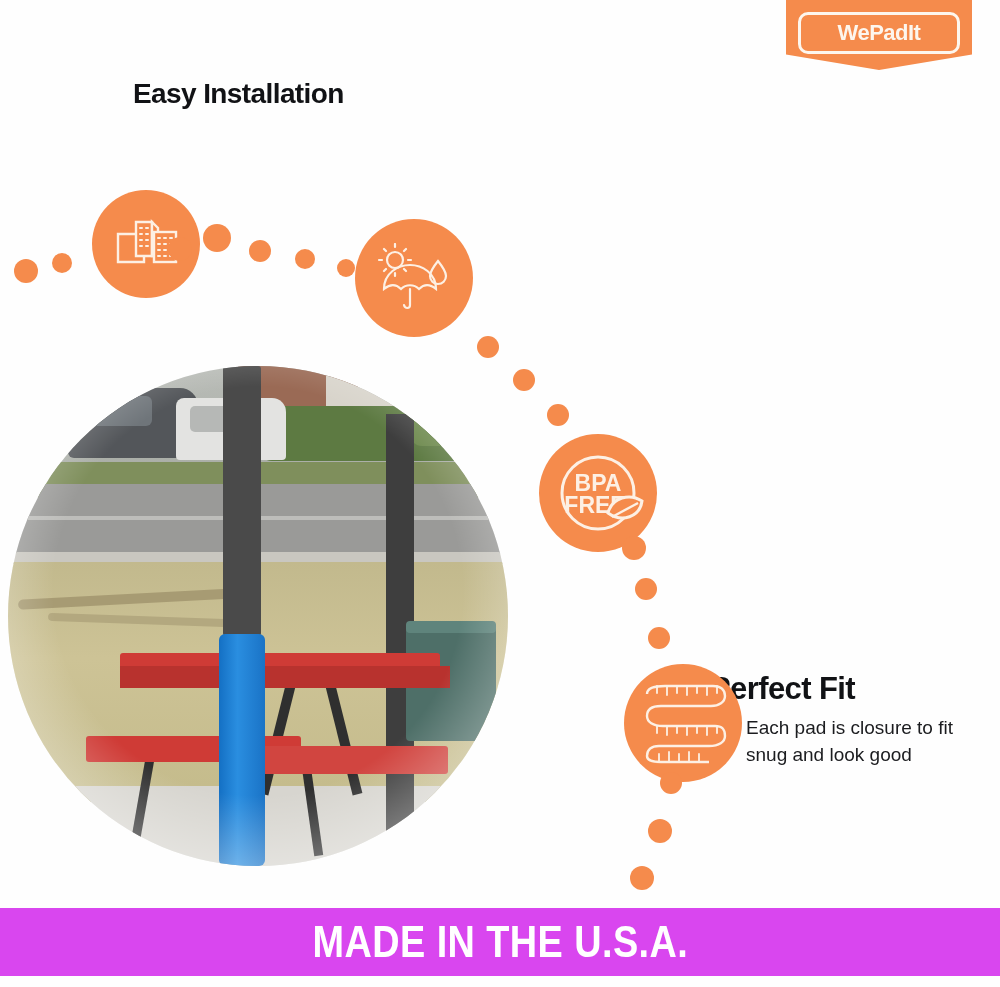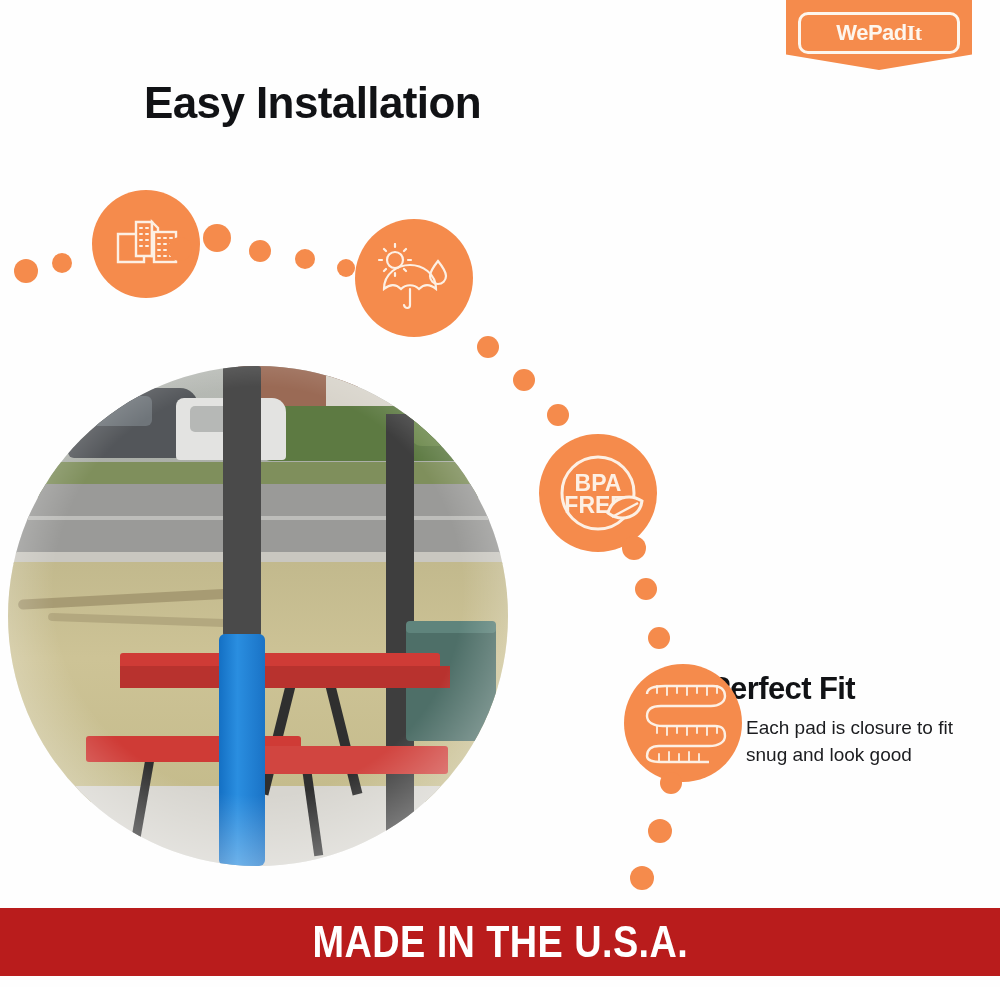--- a/index.html
+++ b/index.html
@@ -45,41 +45,41 @@
   .logo-text {
     color: #fdf6ee;
     font-size: 22px;
     font-weight: bold;
     letter-spacing: -0.5px;
     line-height: 1;
     white-space: nowrap;
   }
   .logo-text .lg-we { font-weight: bold; }
   .logo-text .lg-pad { font-weight: bold; }
-  .logo-text .lg-it { font-weight: bold; font-family: Liberation Serif, serif; }
+  .logo-text .lg-it { font-weight: bold; }
 
   
   .feature-title {
     position: absolute;
     font-size: 31px;
     font-weight: bold;
     color: #111215;
     letter-spacing: -0.6px;
     line-height: 1.1;
     white-space: nowrap;
   }
   .feature-desc {
     position: absolute;
     font-size: 19px;
     color: #1b1c1f;
     line-height: 1.42;
     font-weight: normal;
   }
 
-  #title-install { left: 144px; top: 79px; font-size: 44px; }
+  #title-install { left: 133px; top: 79px; font-size: 28px; }
   #desc-install  { left: 134px; top: 124px; width: 420px; }
 
   #title-weather { left: 484px; top: 214px; }
   #desc-weather  { left: 484px; top: 257px; width: 430px; }
 
   #title-phth    { left: 673px; top: 439px; }
   #desc-phth     { left: 673px; top: 482px; width: 270px; }
 
   #title-fit     { left: 710px; top: 672px; }
   #desc-fit      { left: 746px; top: 715px; width: 235px; }
@@ -150,21 +150,21 @@
   .ph-pad      { left:211px; top:268px; width:46px; height:232px; background: linear-gradient(90deg,#1470c4 0%, #2a8ee0 40%, #1a73c6 100%); border-radius:6px; }
   .ph-shade    { left:0; top:0; width:500px; height:500px; background: radial-gradient(circle at 50% 45%, rgba(255,255,255,0) 55%, rgba(255,255,255,0.55) 88%, rgba(255,255,255,0.95) 100%); }
 
   
   #made-banner {
     position: absolute;
     left: 0;
     top: 908px;
     width: 1000px;
     height: 68px;
-    background: #b91c1c;
+    background: #d946ef;
     display: flex;
     align-items: center;
     justify-content: center;
   }
   #made-text {
     color: #ffffff;
     font-size: 44px;
     font-weight: bold;
     letter-spacing: 0.5px;
     transform: scaleX(0.86);

